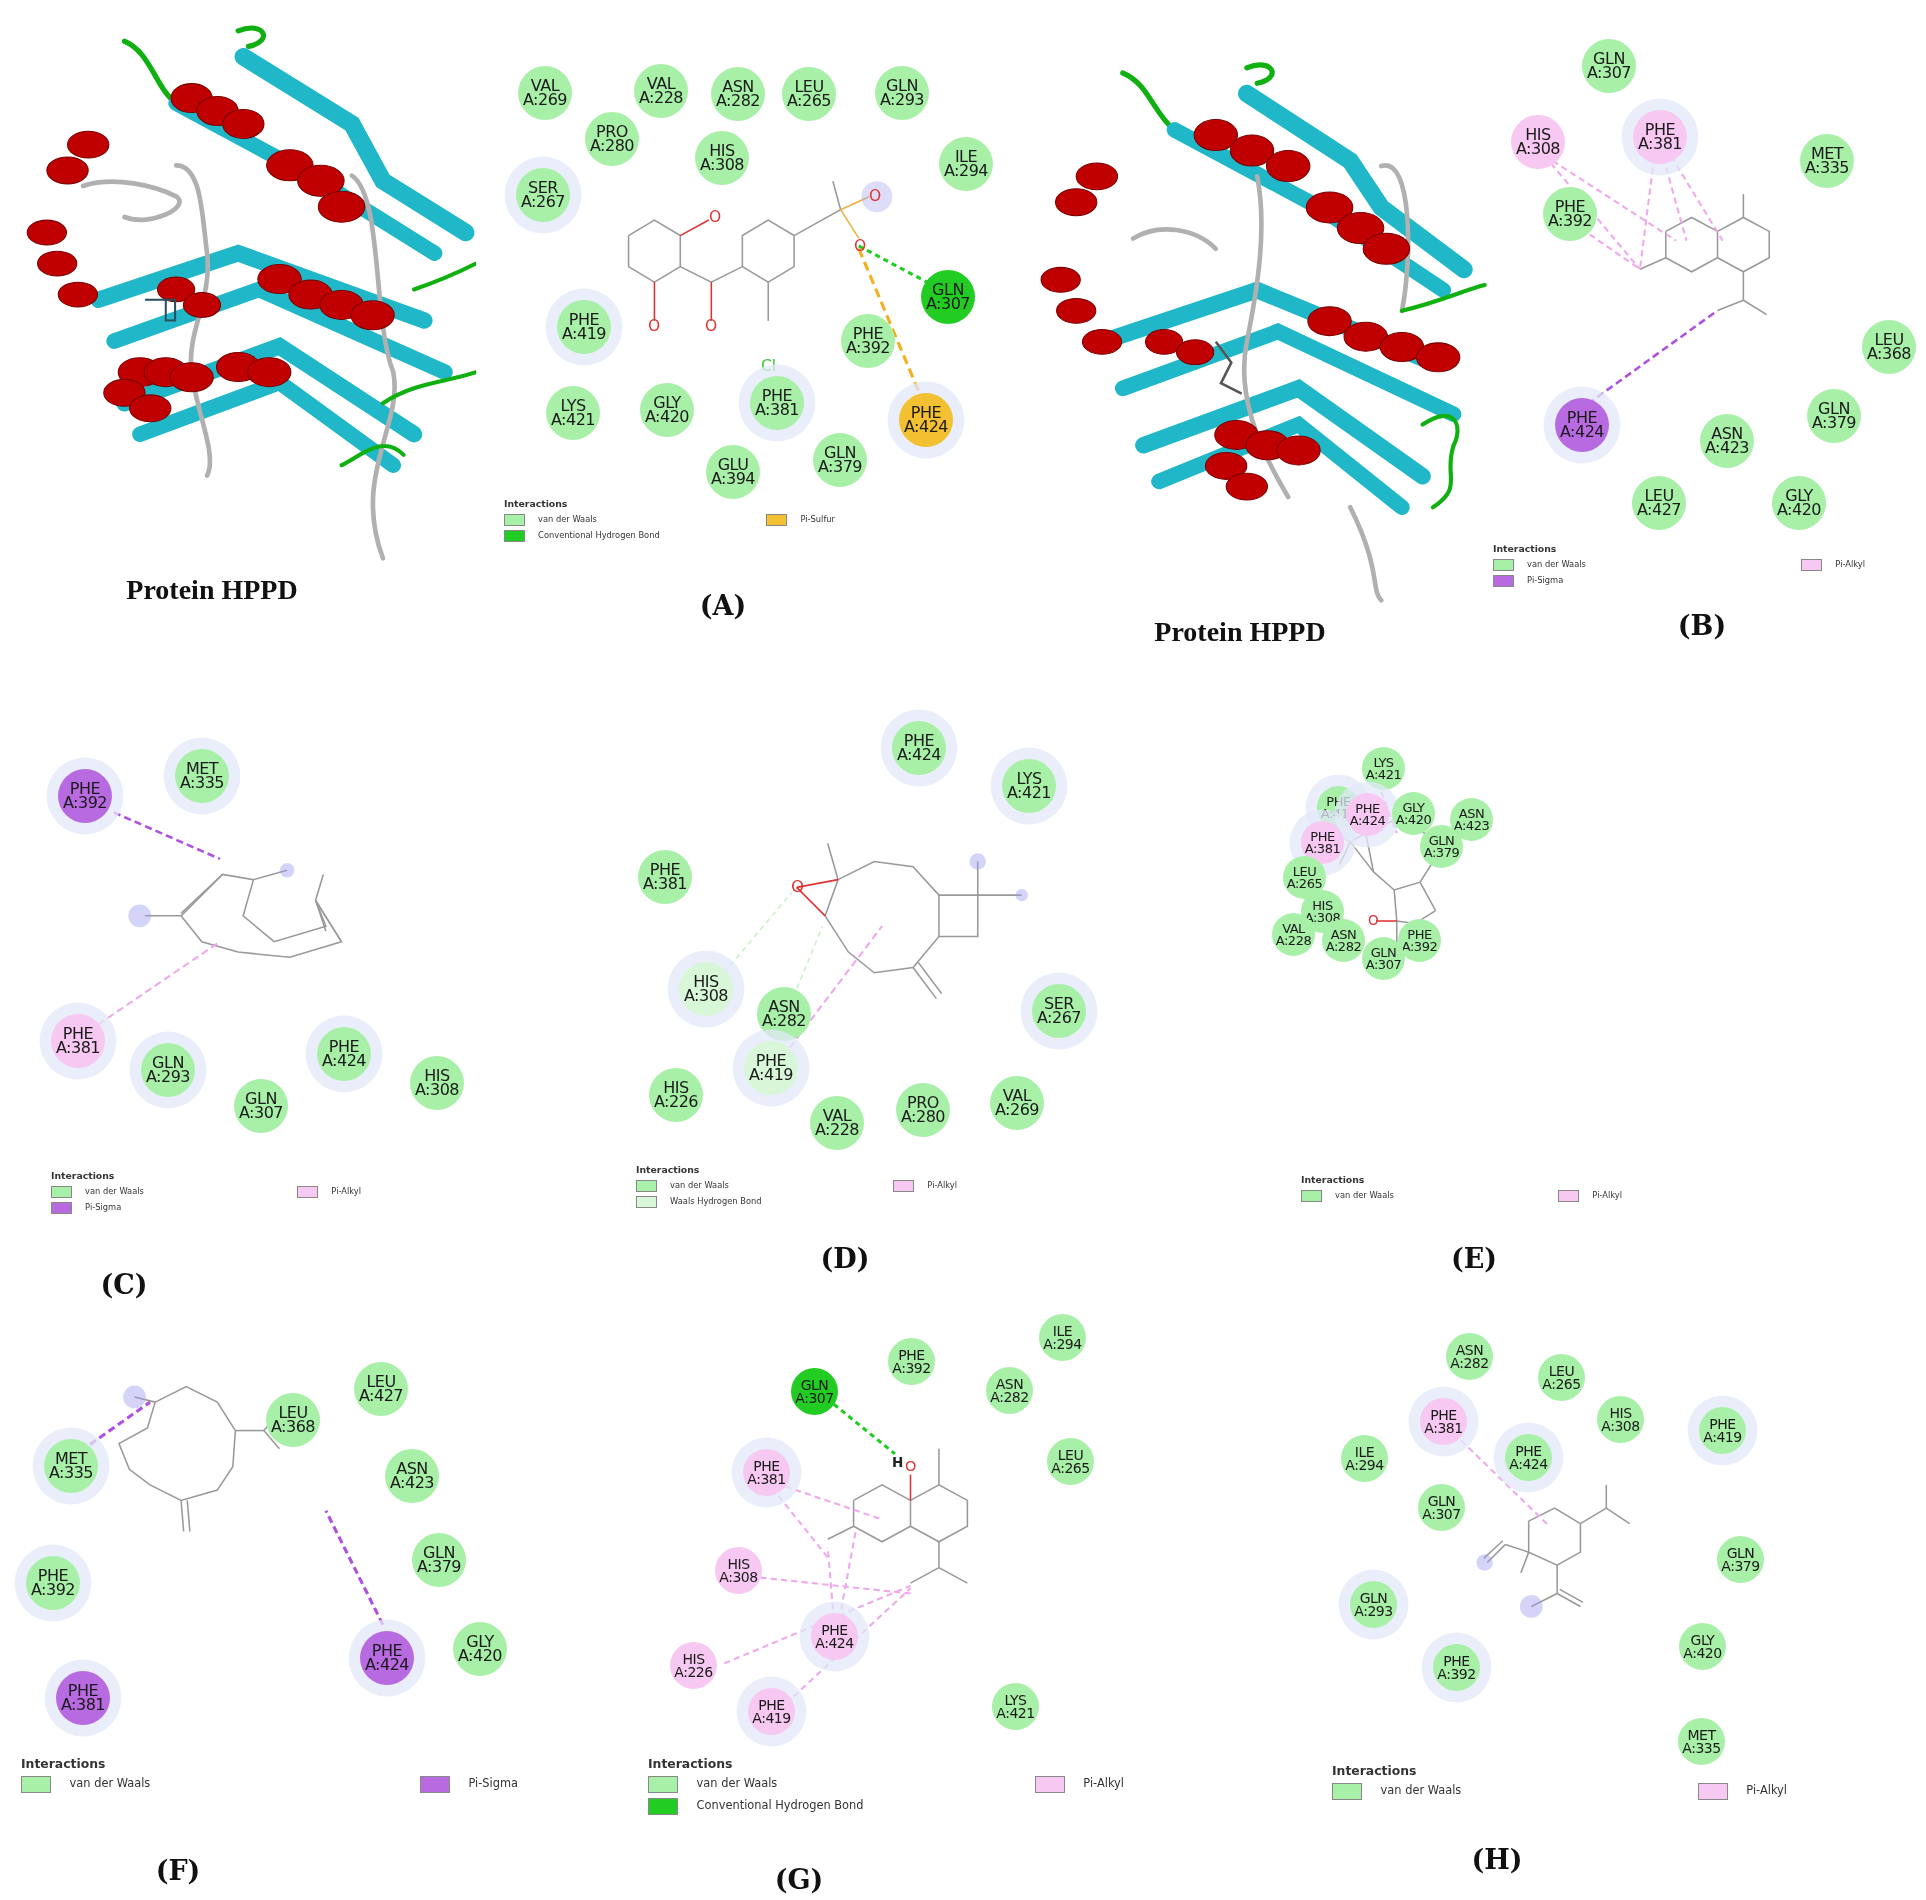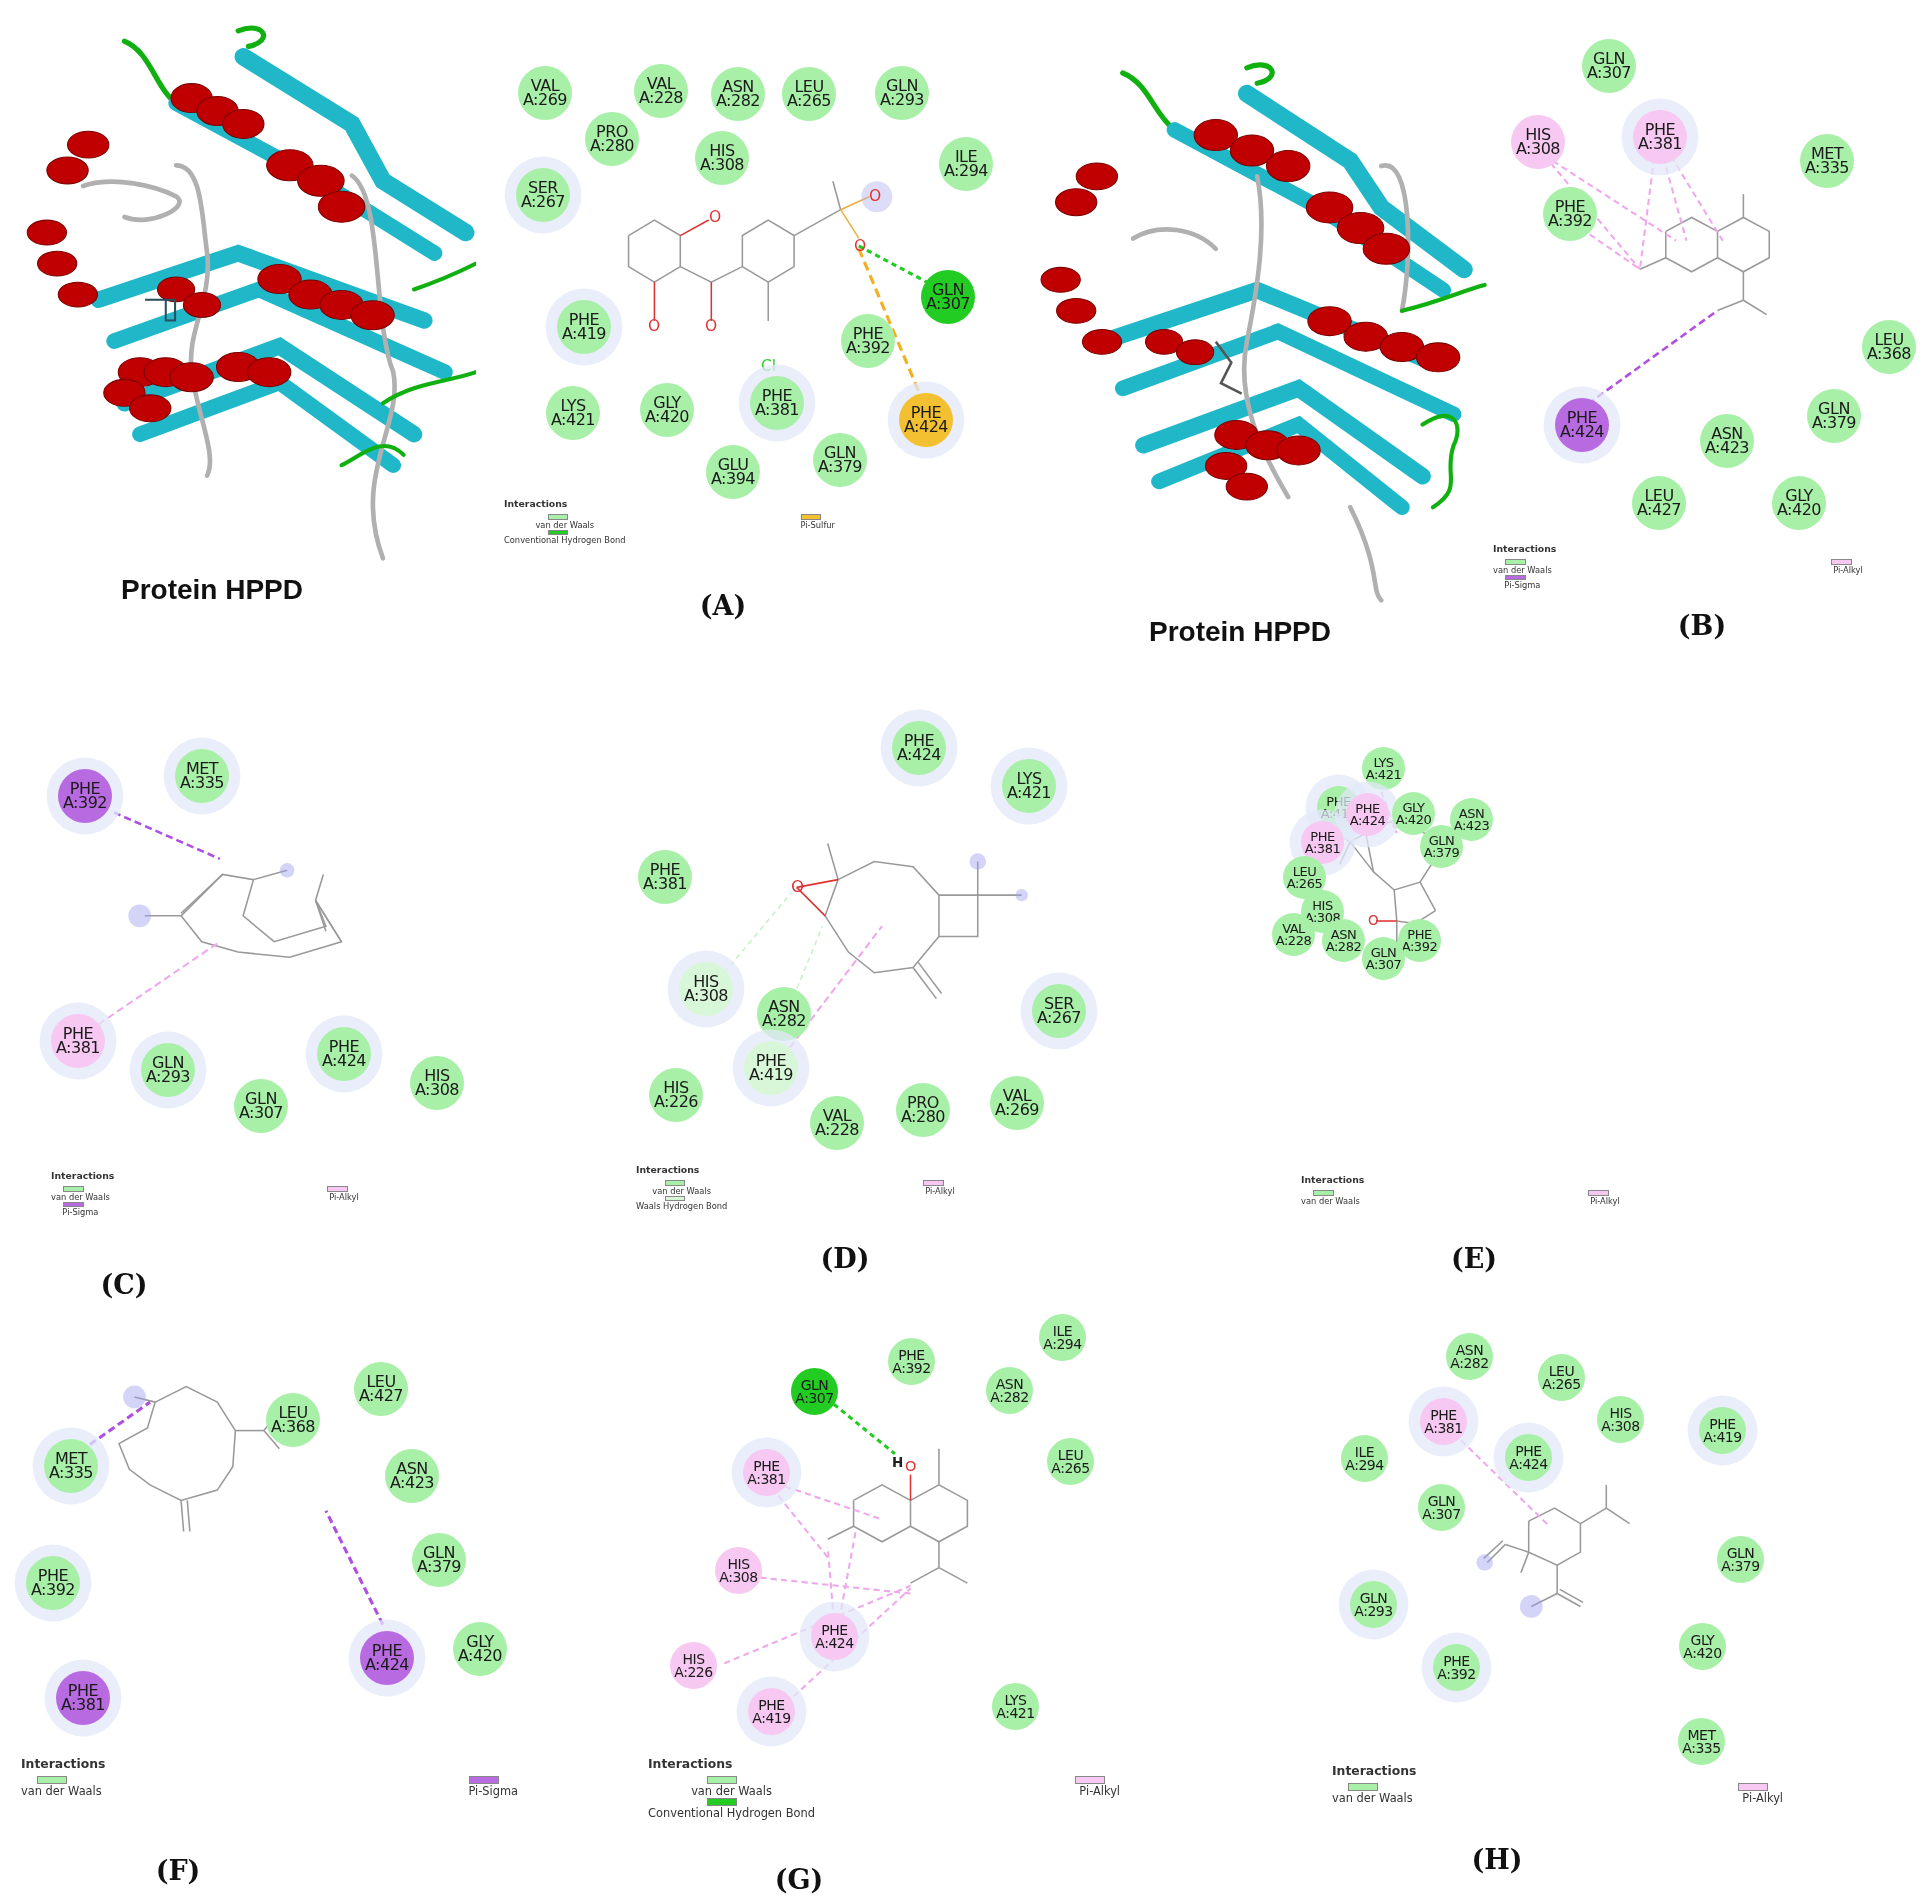--- a/index.html
+++ b/index.html
@@ -12,27 +12,27 @@
   .res .n{display:block;}
   .res .i{display:block;}
   .vdw{background:#a8f0a8;}
   .hb{background:#22cc22;}
   .pis{background:#b86ae0;}
   .pia{background:#f6c8f2;}
   .pisulf{background:#f2c030;}
   .chb{background:#d8f7d8;}
   .legend{position:absolute;font-family:"DejaVu Sans",sans-serif;color:#333;}
   .legend .ttl{font-size:9.3px;font-weight:bold;margin-bottom:5.2px;}
-  .legend .row{display:flex;align-items:center;height:15.5px;font-size:8.3px;flex-direction:column;}
+  .legend .row{display:flex;align-items:flex-start;height:15.5px;font-size:8.3px;}
   .legend .sw{width:18.6px;height:10.3px;border:0.5px solid #888;margin-right:13.5px;}
   .legend.big .ttl{font-size:12.4px;}
   .legend.big .row{font-size:11.4px;height:22px;}
   .legend.big .sw{width:28px;height:14.5px;margin-right:18.6px;}
   .cap{position:absolute;font-family:"DejaVu Serif",serif;font-weight:bold;font-size:27px;color:#111;transform:translateX(-50%);}
-  .ptitle{position:absolute;font-family:Liberation Sans, sans-serif;font-weight:bold;font-size:28px;color:#111;transform:translateX(-50%);white-space:nowrap;}
+  .ptitle{position:absolute;font-family:Liberation Serif, serif;font-weight:bold;font-size:28px;color:#111;transform:translateX(-50%);white-space:nowrap;}
   svg{position:absolute;left:0;top:0;}
 </style>
 </head>
 <body>
 
 <div class="abs" style="left:21px;top:10.3px;width:455px;height:564px;">
   <svg width="455" height="564" viewBox="0 0 880 1090">
     <g fill="none" stroke-linecap="round">
       <path d="M200 60 C 250 80, 260 150, 300 180" stroke="#10b010" stroke-width="10"></path>
       <path d="M420 40 C 470 20, 490 60, 440 70" stroke="#10b010" stroke-width="10"></path>

